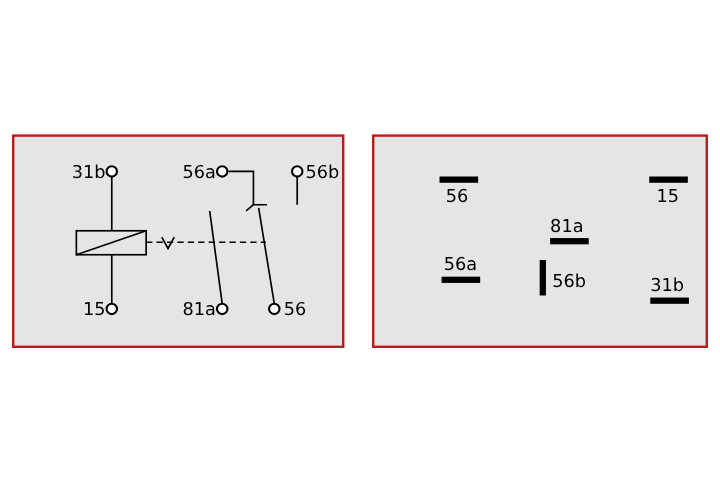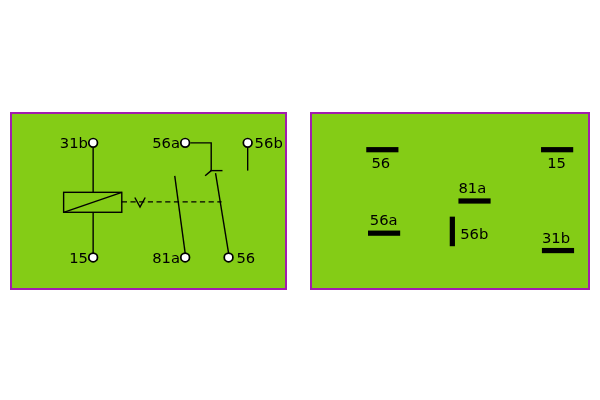--- a/index.html
+++ b/index.html
@@ -10,22 +10,22 @@
     width: 600px;
     height: 400px;
     background: #ffffff;
     font-family: "DejaVu Sans", "Liberation Sans", sans-serif;
     position: relative;
     overflow: hidden;
   }
   .panel {
     position: absolute;
     box-sizing: border-box;
-    border: 2px solid #a21caf;
-    background: #84cc16;
+    border: 2px solid #b91c1c;
+    background: #e5e5e5;
     padding-left: 36px;
   }
   #schematic-panel {
     left: 10px;
     top: 112px;
     width: 277px;
     height: 178px;
   }
   #pinout-panel {
     left: 310px;

